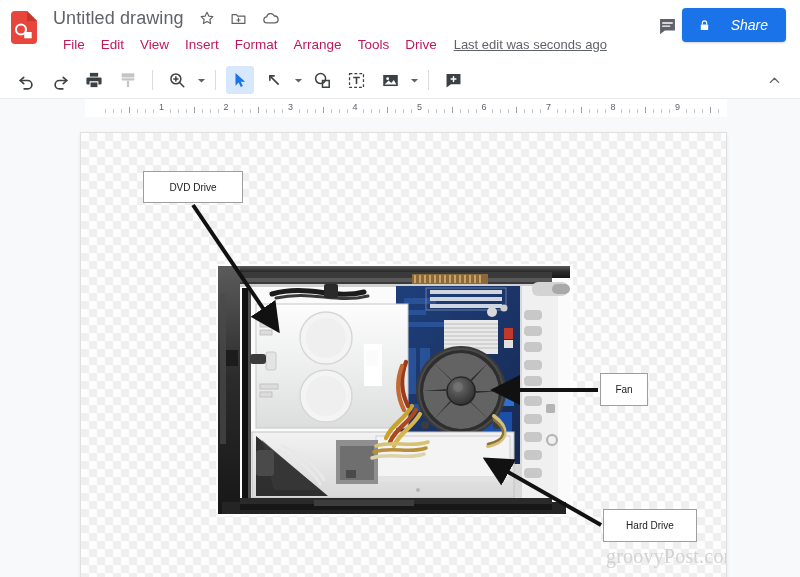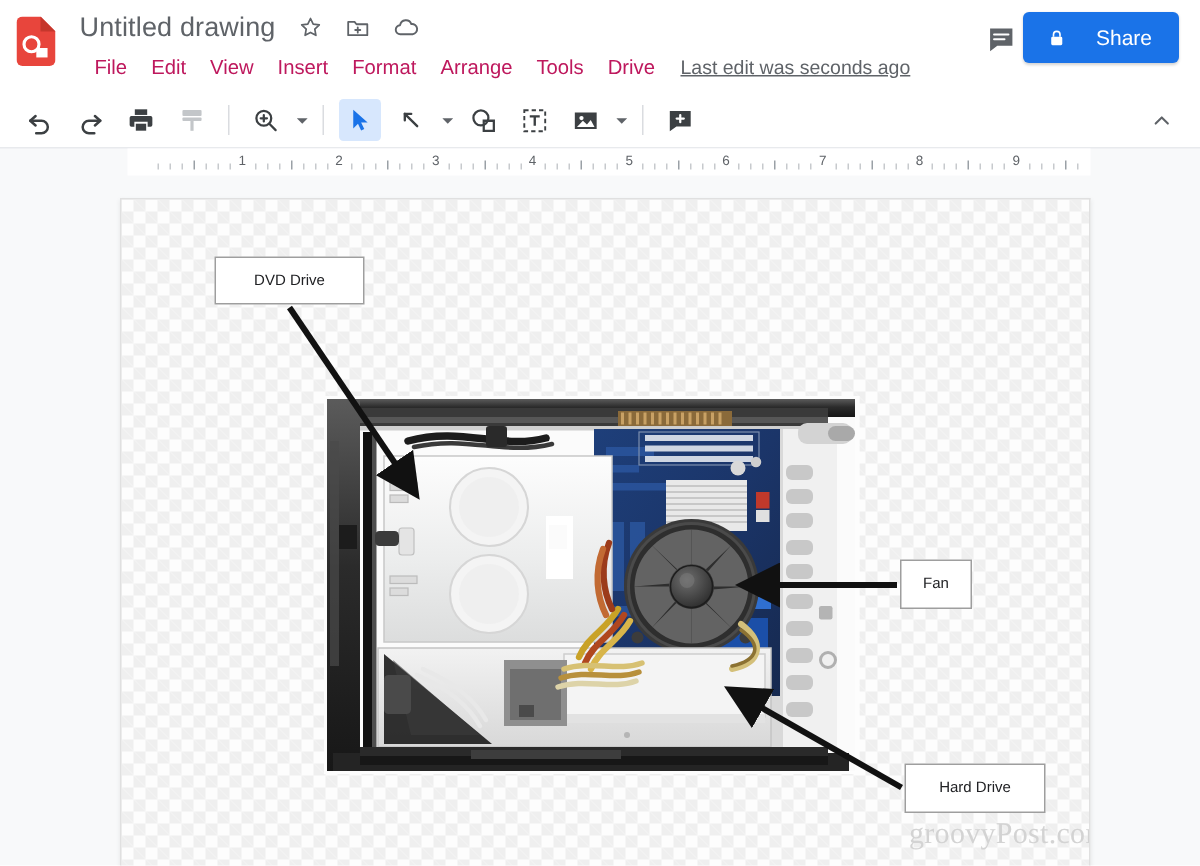--- a/index.html
+++ b/index.html
@@ -99,20 +99,21 @@
     background: #1a73e8;
     border-radius: 4px;
     display: flex;
     align-items: center;
     gap: 20px;
     padding: 0 18px 0 16px;
     color: #fff;
     font-size: 14px;
     cursor: pointer;
     box-shadow: 0 1px 2px rgba(0,0,0,0.18);
+    font-style: italic;
   }
   .share-btn svg { display: block; }
 
   
   .toolbar {
     position: absolute;
     left: 0; top: 62px;
     width: 800px;
     height: 36px;
     background: #ffffff;

